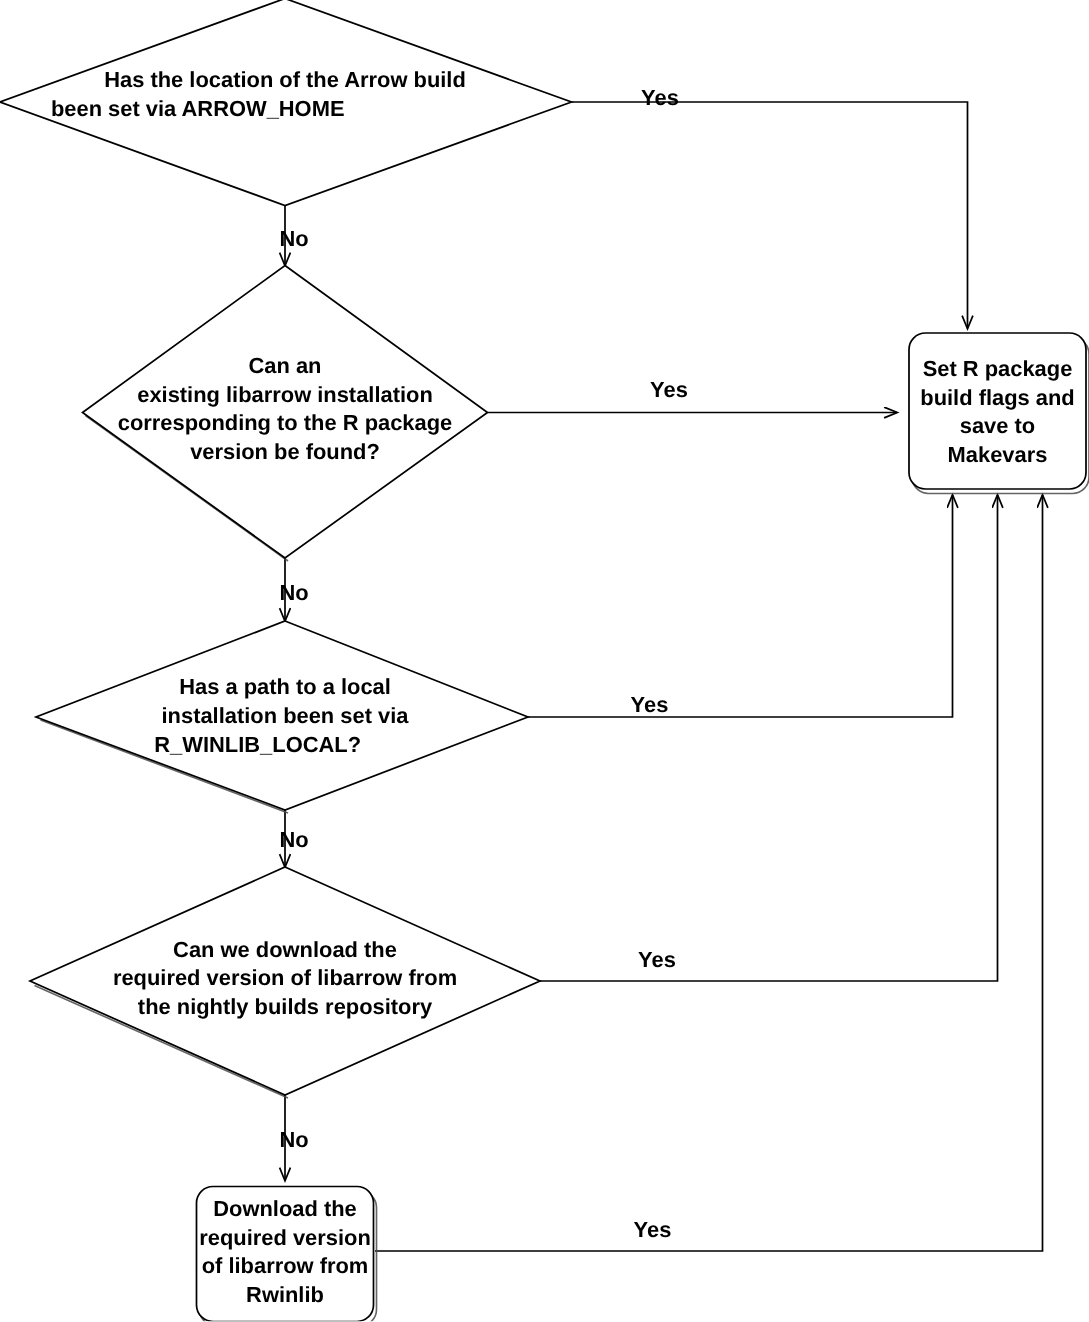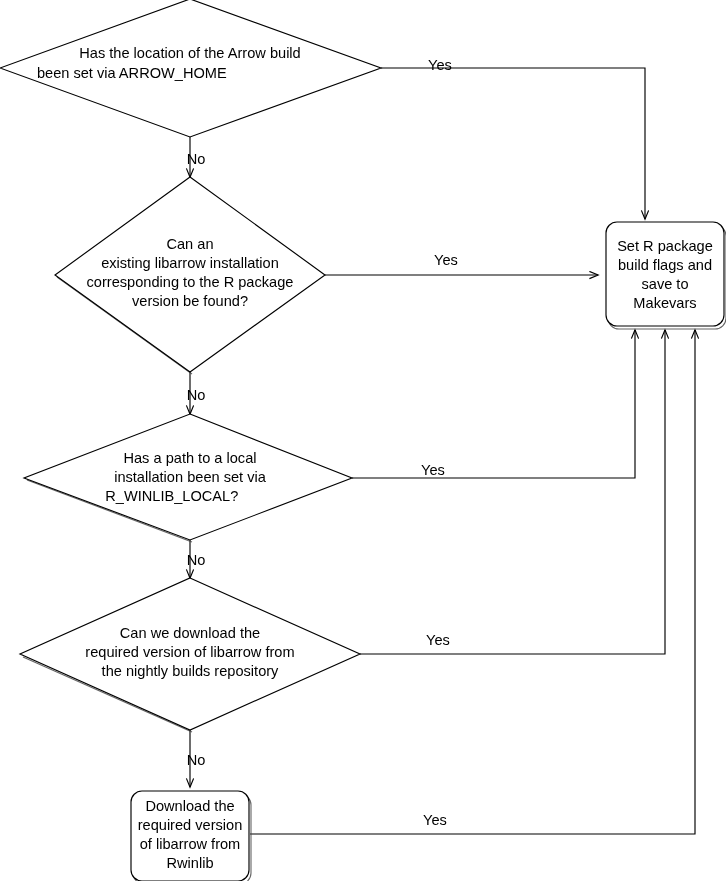--- a/index.html
+++ b/index.html
@@ -9,20 +9,21 @@
   }
   body {
     font-family: "Liberation Sans", sans-serif;
   }
   #flowchart-root {
     position: relative;
     width: 726px;
     height: 881px;
     background: #ffffff;
     overflow: hidden;
+    font-weight: bold;
   }
   svg.diagram {
     display: block;
     width: 726px;
     height: 881px;
   }
   .shape-outline {
     fill: #ffffff;
     stroke: #000000;
     stroke-width: 1.15;

